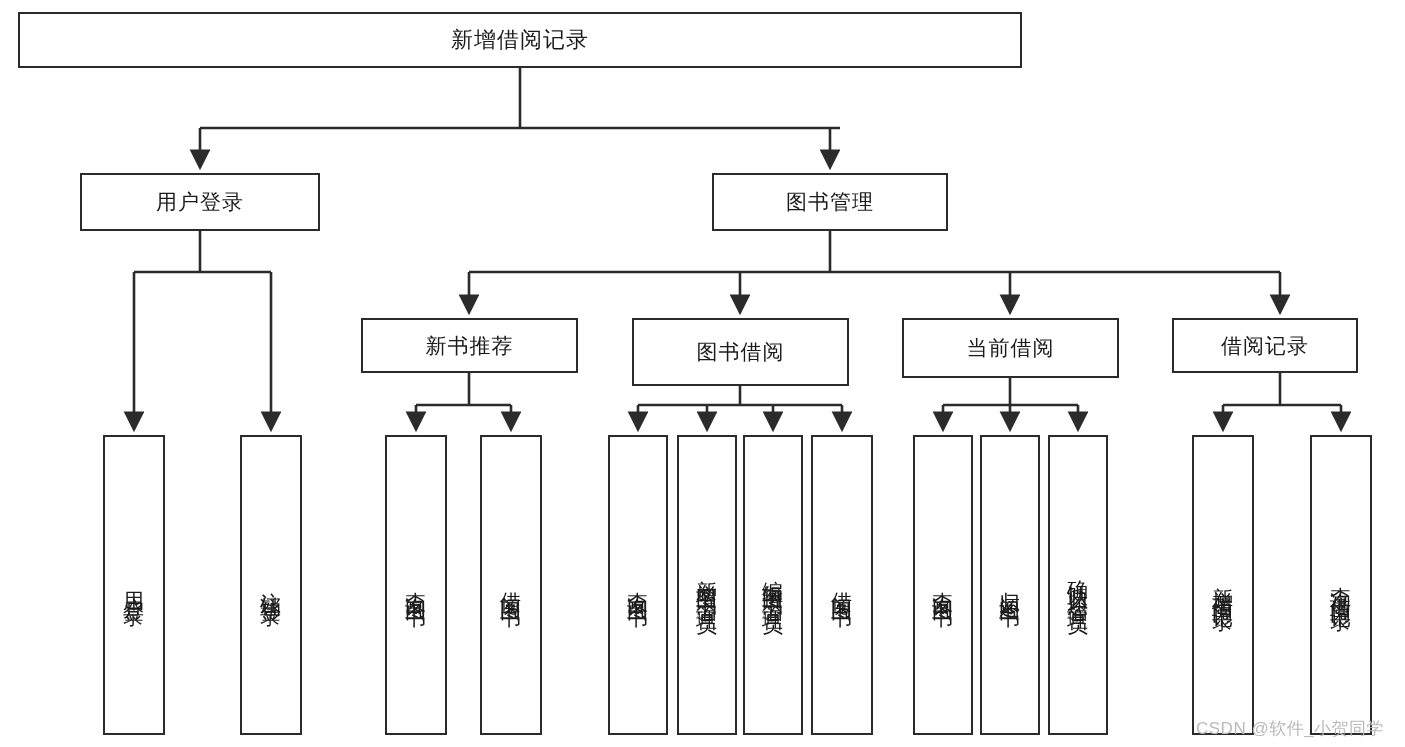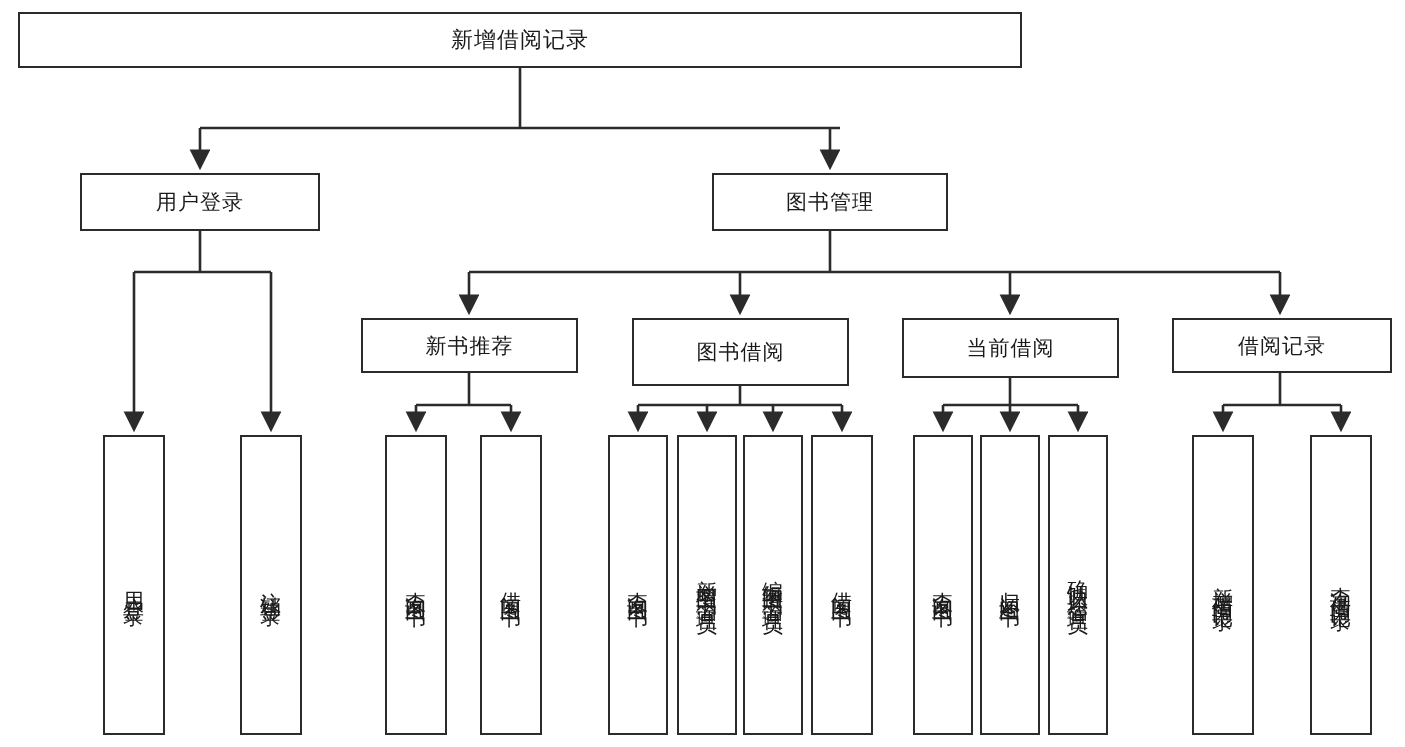--- a/index.html
+++ b/index.html
@@ -129,21 +129,21 @@
 
   <div class="node horiz" style="left:361px; top:318px; width:217px; height:55px;align-items:center;">
     <span>新书推荐</span>
   </div>
   <div class="node horiz" style="left:632px; top:318px; width:217px; height:68px;">
     <span>图书借阅</span>
   </div>
   <div class="node horiz" style="left:902px; top:318px; width:217px; height:60px;">
     <span>当前借阅</span>
   </div>
-  <div class="node horiz" style="left:1172px; top:318px; width:220px; height:55px;">
+  <div class="node horiz" style="left:1172px; top:318px; width:186px; height:55px;">
     <span>借阅记录</span>
   </div>
 
   <div class="node vert" style="left:103px; top:435px; width:62px; height:300px;">
     <span class="vlabel">用户登录</span>
   </div>
   <div class="node vert" style="left:240px; top:435px; width:62px; height:300px;">
     <span class="vlabel">注销登录</span>
   </div>
 
@@ -177,14 +177,15 @@
     <span class="vlabel">确认归还（管理员）</span>
   </div>
 
   <div class="node vert" style="left:1192px; top:435px; width:62px; height:300px;">
     <span class="vlabel">新增借阅记录</span>
   </div>
   <div class="node vert" style="left:1310px; top:435px; width:62px; height:300px;">
     <span class="vlabel">查询借阅记录</span>
   </div>
 
+  <div class="watermark" style="left:1196px; top:717px;">CSDN @软件_小贺同学</div>
 
 </div>
 
 </body></html>

